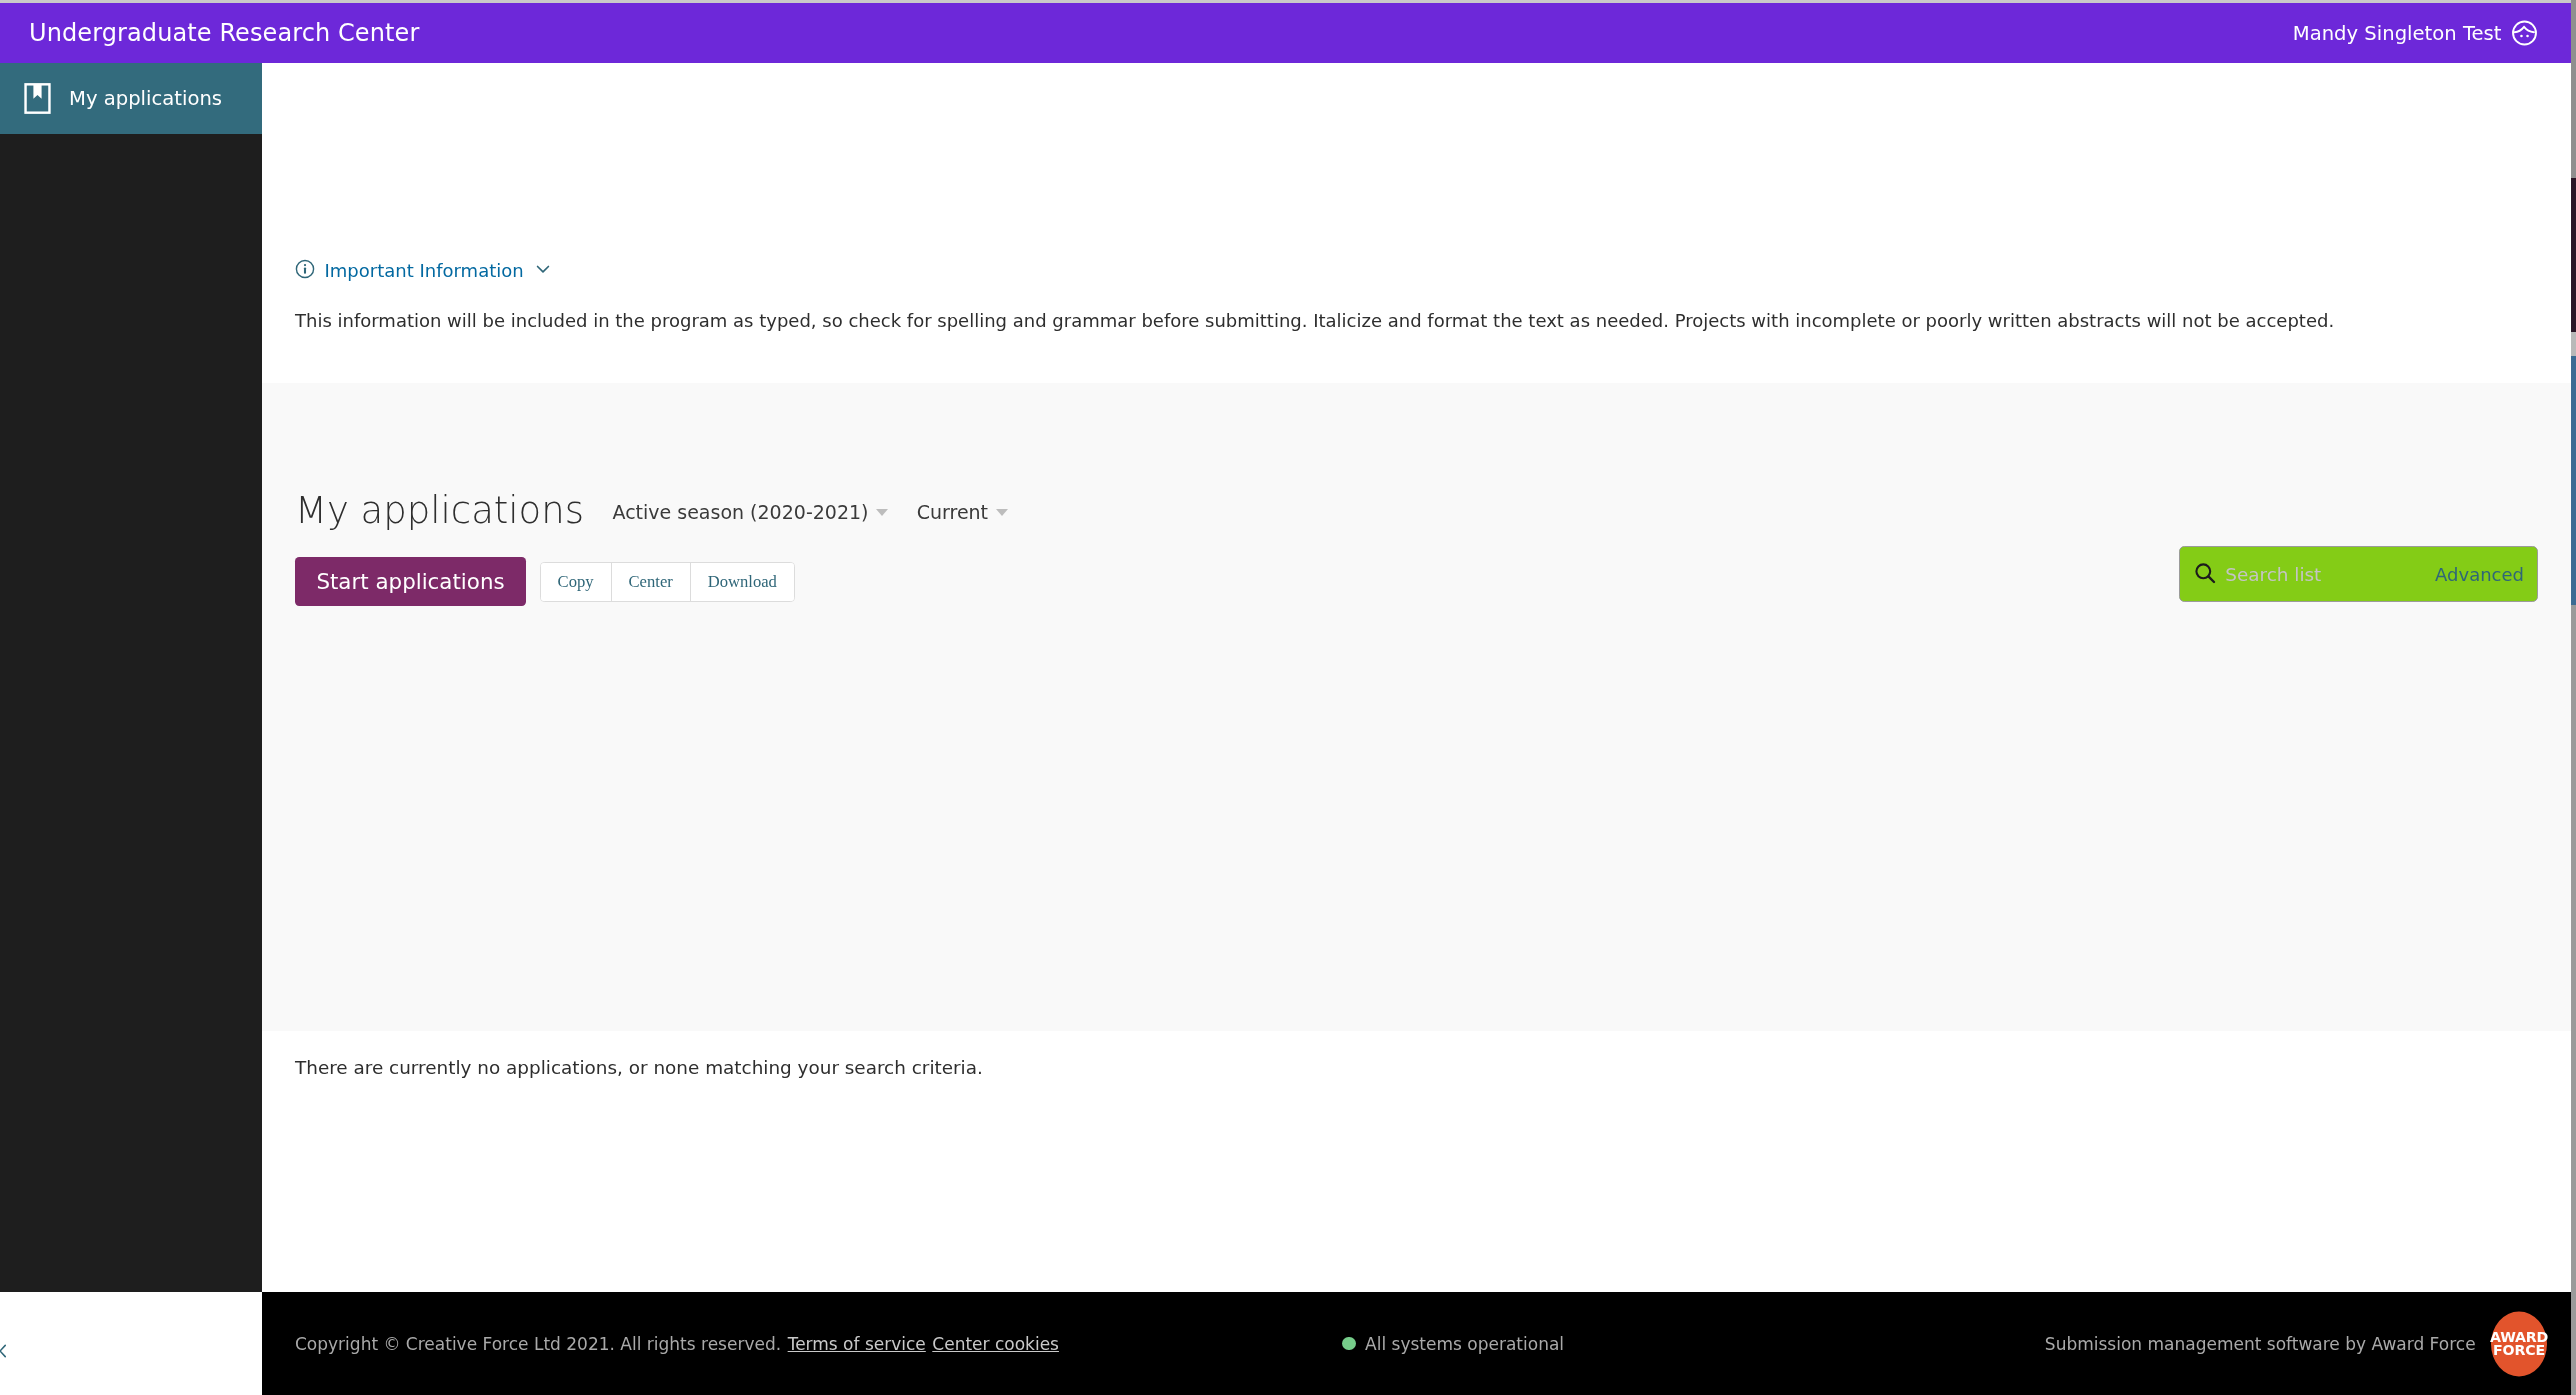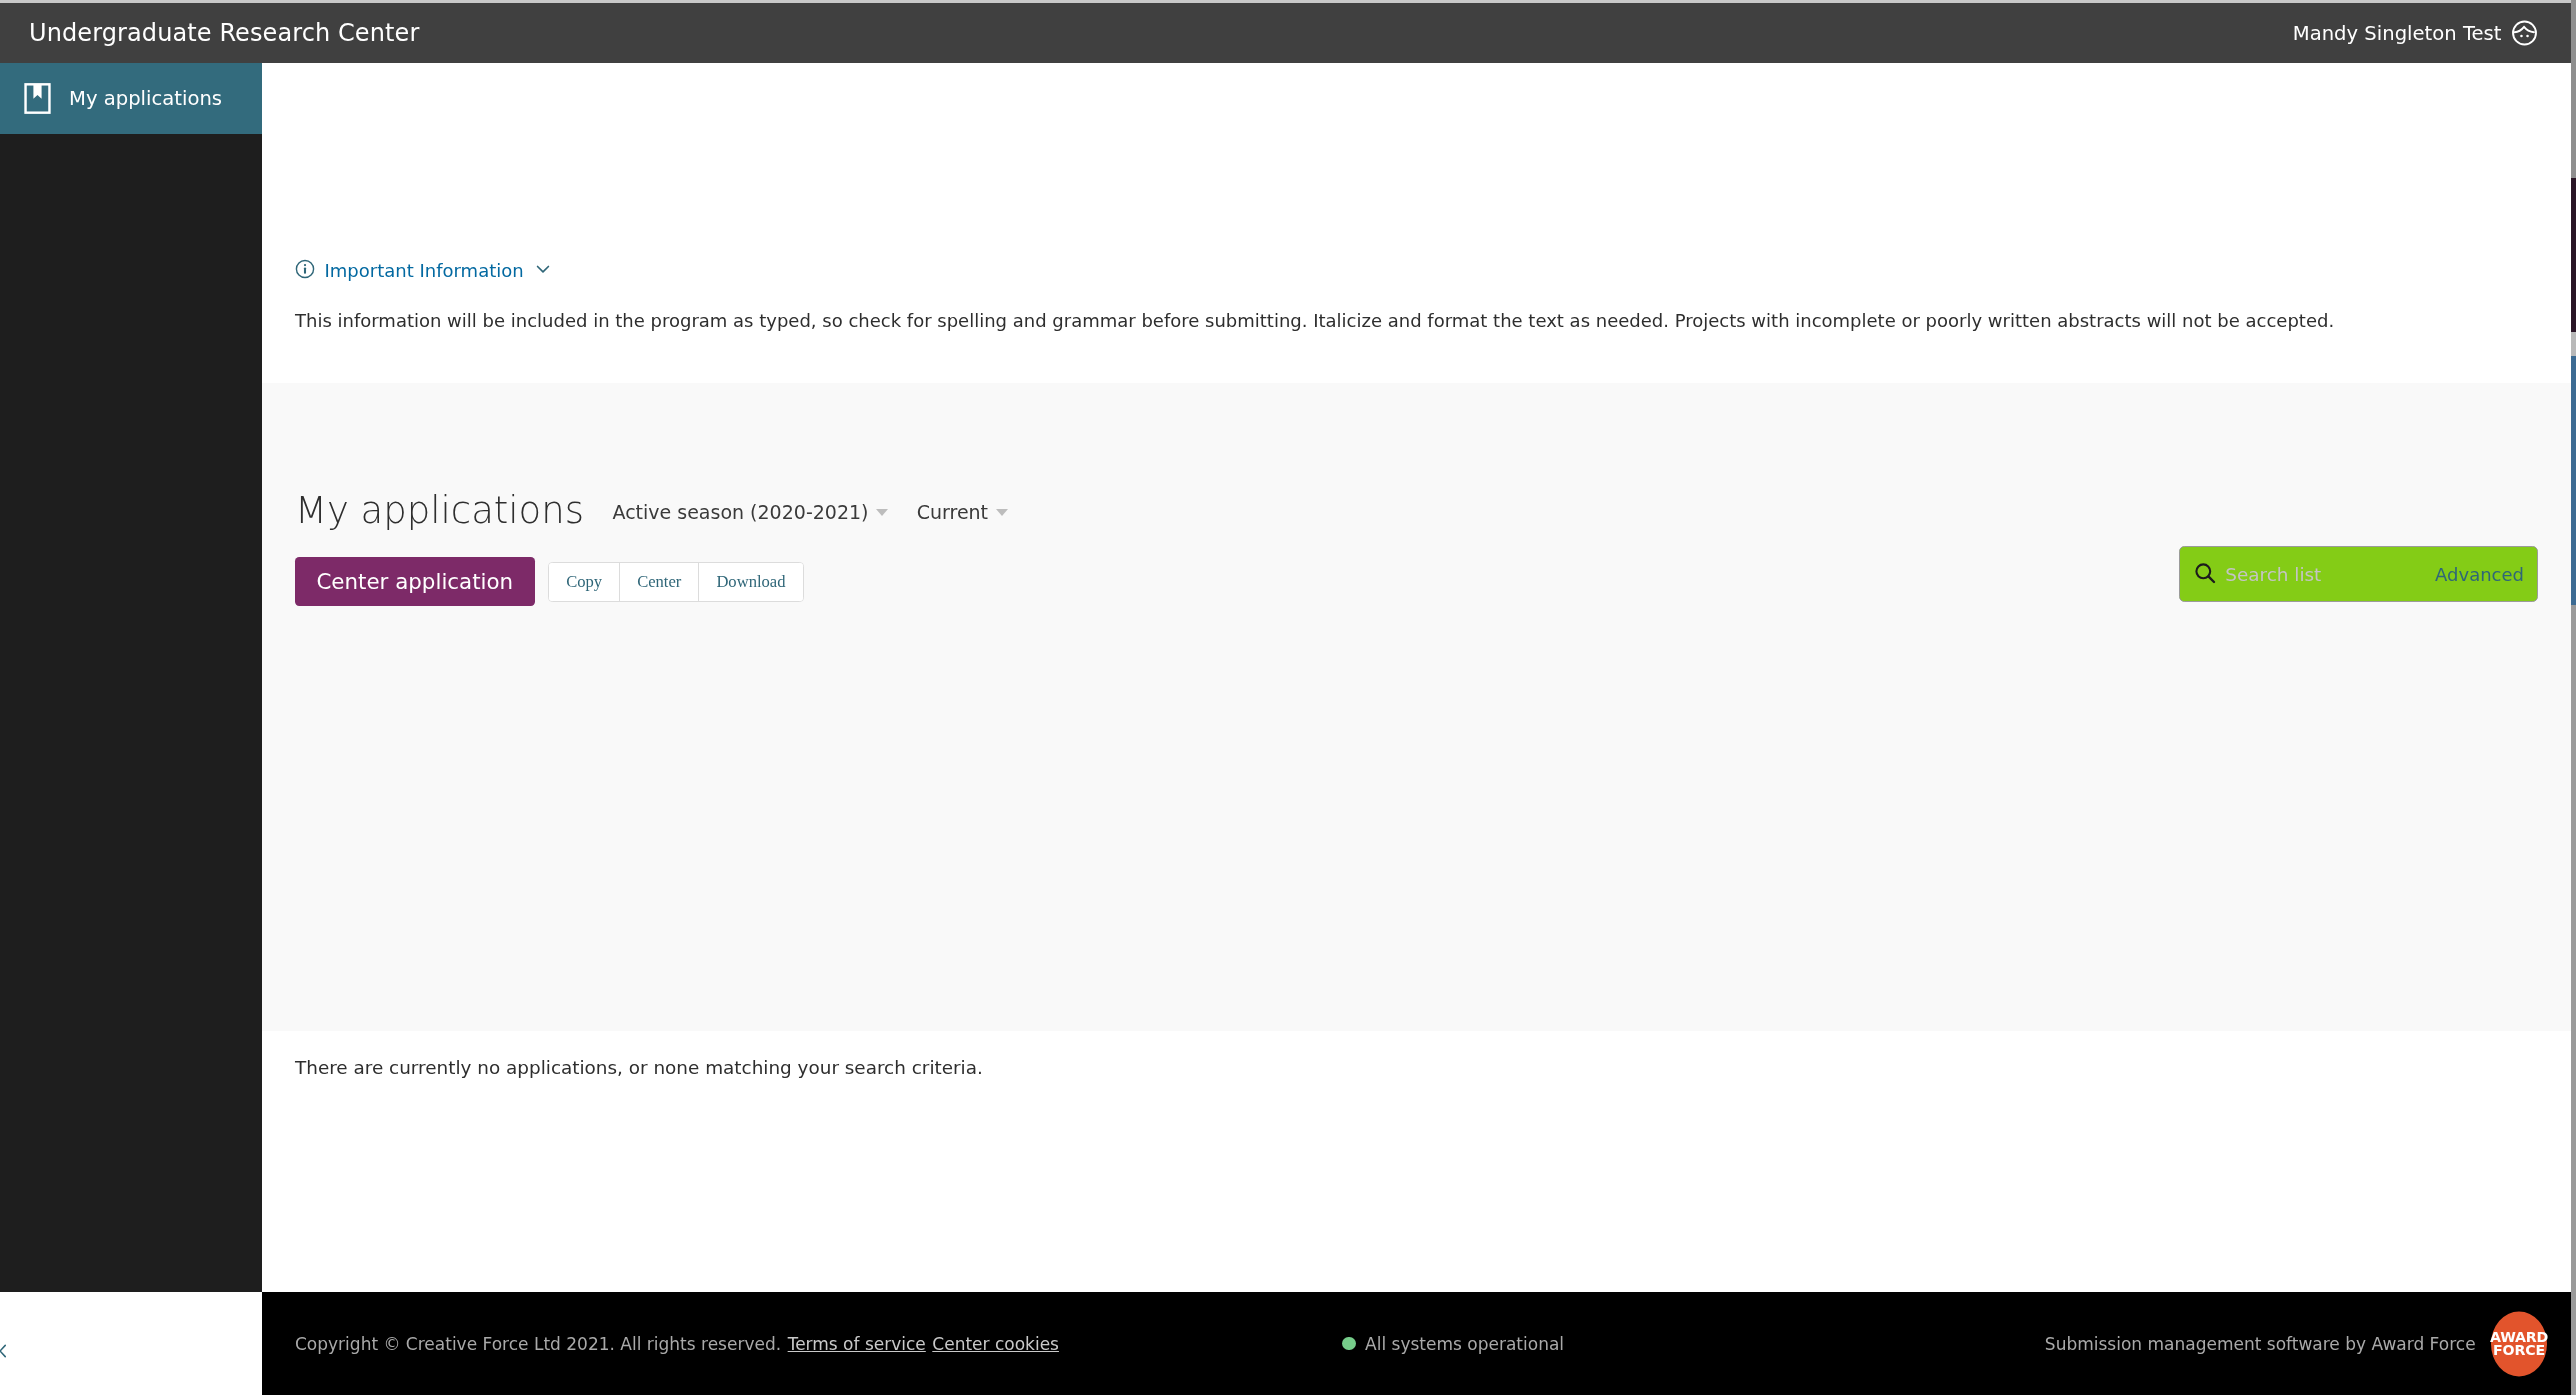--- a/index.html
+++ b/index.html
@@ -22,21 +22,21 @@
     width: 4.7px; height: 1395px;
     background: #9a9a9a;
     z-index: 60;
   }
   #right-edge .seg { width: 100%; }
 
   
   #header {
     position: absolute; top: 3px; left: 0;
     width: 2571px; height: 60px;
-    background: #404040;
+    background: #6d28d9;
     z-index: 30;
   }
   #app-title {
     position: absolute; left: 29px; top: 50%;
     transform: translateY(-50%);
     color: #ffffff;
     font-size: 24px;
     font-weight: 400;
     letter-spacing: 0.1px;
     white-space: nowrap;
@@ -365,21 +365,21 @@
         <span class="caret"></span>
       </div>
 
       <div class="filter-drop">
         <span class="filter-label">Current</span>
         <span class="caret"></span>
       </div>
     </div>
 
     <div id="action-row">
-      <button id="start-application">Center application</button>
+      <button id="start-application">Start applications</button>
       <div id="btn-group">
         <button class="gbtn">Copy</button>
         <button class="gbtn">Center</button>
         <button class="gbtn">Download</button>
       </div>
     </div>
 
     <div id="search-wrap">
       <span>
         <svg width="24" height="24" viewBox="0 0 24 24" fill="none">

